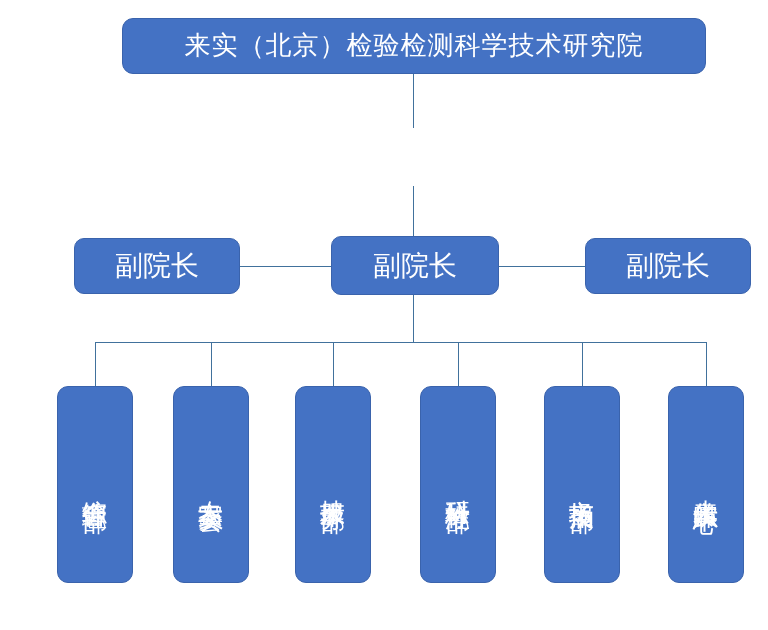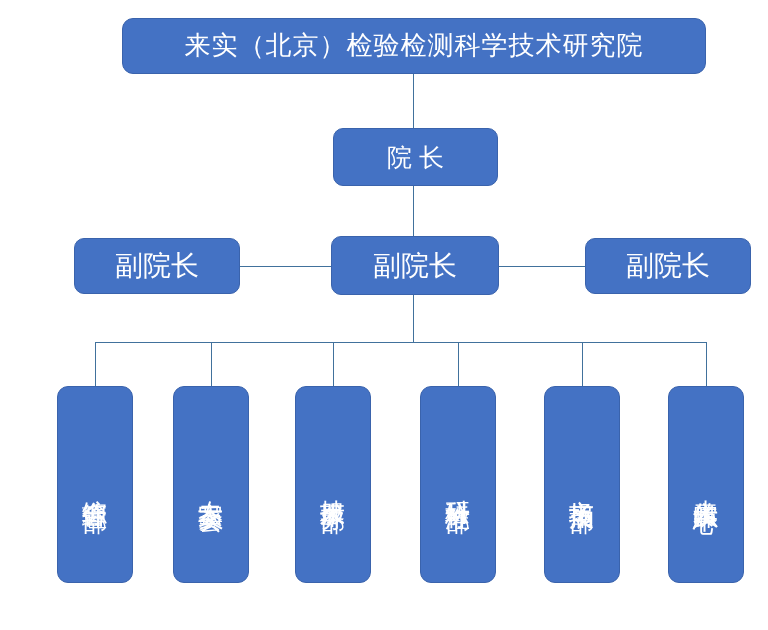--- a/index.html
+++ b/index.html
@@ -111,23 +111,20 @@
   <div class="conn conn-v" style="left:191px; top:342px; height:45px;"></div>
   <div class="conn conn-v" style="left:313px; top:342px; height:45px;"></div>
   <div class="conn conn-v" style="left:438px; top:342px; height:45px;"></div>
   <div class="conn conn-v" style="left:562px; top:342px; height:45px;"></div>
   <div class="conn conn-v" style="left:686px; top:342px; height:45px;"></div>
 
   <div class="node node-title">
     <span>来实（北京）检验检测科学技术研究院</span>
   </div>
 
-  <div class="node node-director">
-    <span>院 长</span>
-  </div>
 
   <div class="node node-vice vice-left">
     <span>副院长</span>
   </div>
   <div class="node node-vice vice-mid">
     <span>副院长</span>
   </div>
   <div class="node node-vice vice-right">
     <span>副院长</span>
   </div>

